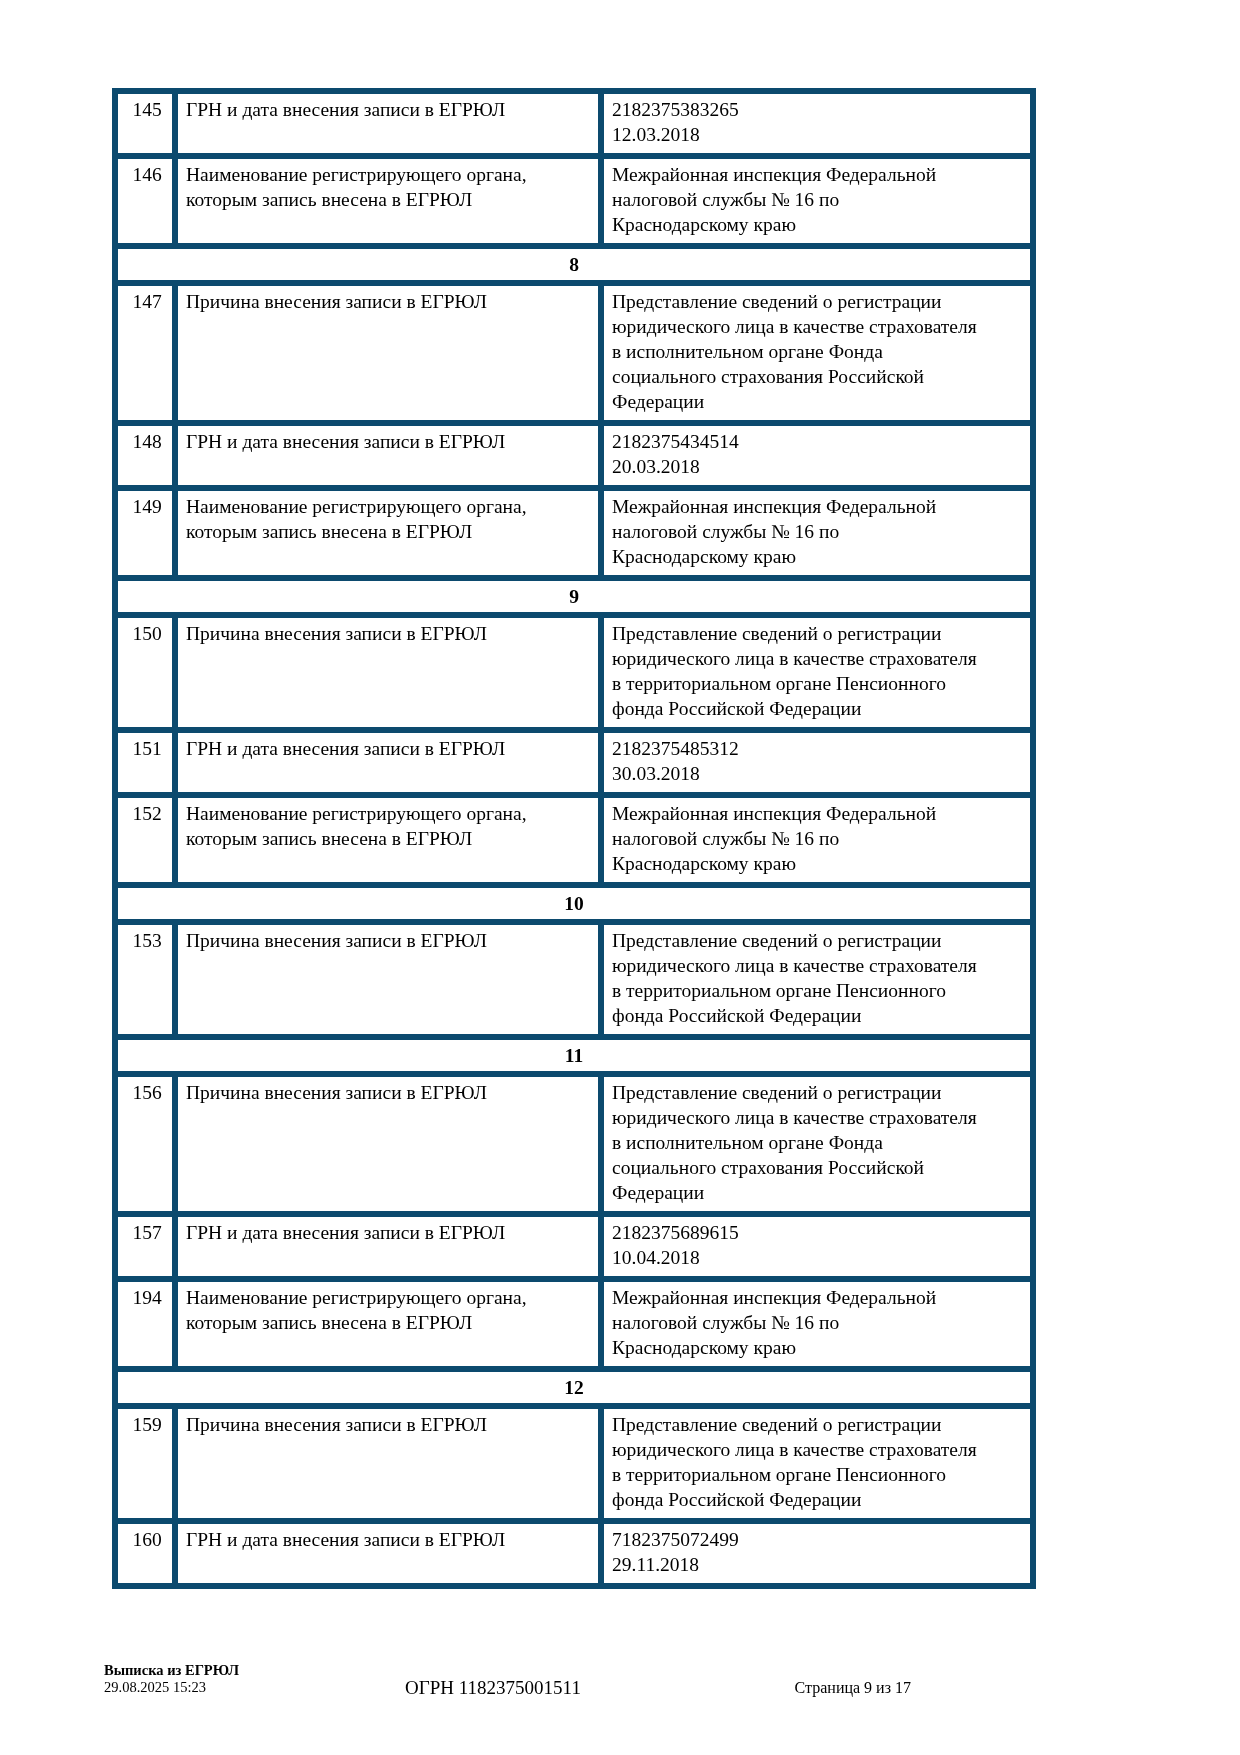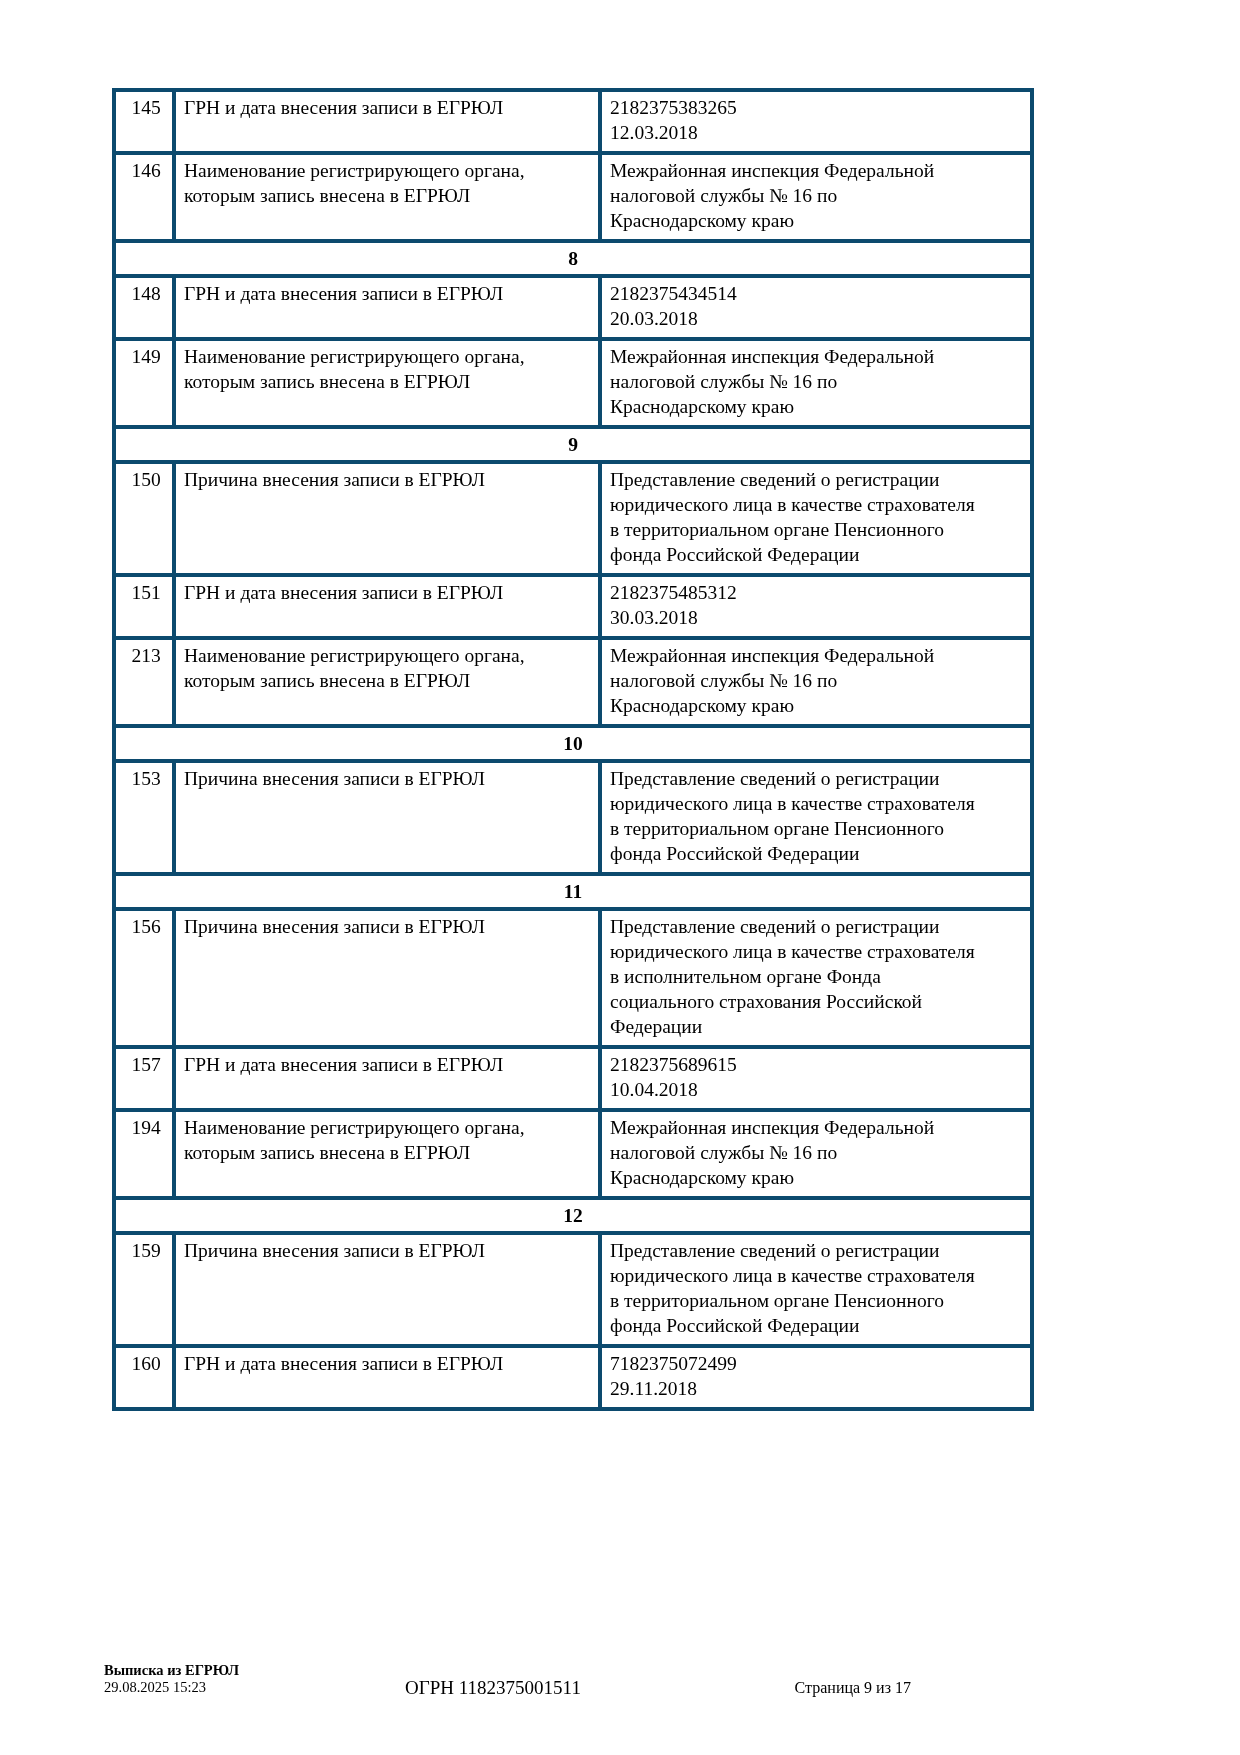--- a/index.html
+++ b/index.html
@@ -21,21 +21,21 @@
     left: 112px;
     top: 88px;
     width: 918px;
     border-collapse: collapse;
     table-layout: fixed;
   }
   table.egrul col.c-num   { width: 60px;  }
   table.egrul col.c-label { width: 426px; }
   table.egrul col.c-value { width: 432px; }
   table.egrul td {
-    border: 4px solid #0c4a6e;
+    border: 6px solid #0c4a6e;
     vertical-align: top;
     font-size: 19.5px;
     line-height: 25px;
     padding: 3px 4px 6px 8px;
   }
   td.cell-num {
     text-align: center;
     padding: 3px 2px 6px 2px;
   }
   td.cell-label, td.cell-value {
@@ -99,20 +99,29 @@
           <td class="cell-label">Наименование регистрирующего органа,
 которым запись внесена в ЕГРЮЛ</td>
           <td class="cell-value">Межрайонная инспекция Федеральной
 налоговой службы № 16 по
 Краснодарскому краю</td>
         </tr>
         <tr class="section-row">
           <td colspan="3">8</td>
         </tr>
         <tr>
+          <td class="cell-num">147</td>
+          <td class="cell-label">Причина внесения записи в ЕГРЮЛ</td>
+          <td class="cell-value">Представление сведений о регистрации
+юридического лица в качестве страхователя
+в исполнительном органе Фонда
+социального страхования Российской
+Федерации</td>
+        </tr>
+        <tr>
           <td class="cell-num">148</td>
           <td class="cell-label">ГРН и дата внесения записи в ЕГРЮЛ</td>
           <td class="cell-value">2182375434514
 20.03.2018</td>
         </tr>
         <tr>
           <td class="cell-num">149</td>
           <td class="cell-label">Наименование регистрирующего органа,
 которым запись внесена в ЕГРЮЛ</td>
           <td class="cell-value">Межрайонная инспекция Федеральной
@@ -130,21 +139,21 @@
 в территориальном органе Пенсионного
 фонда Российской Федерации</td>
         </tr>
         <tr>
           <td class="cell-num">151</td>
           <td class="cell-label">ГРН и дата внесения записи в ЕГРЮЛ</td>
           <td class="cell-value">2182375485312
 30.03.2018</td>
         </tr>
         <tr>
-          <td class="cell-num">213</td>
+          <td class="cell-num">152</td>
           <td class="cell-label">Наименование регистрирующего органа,
 которым запись внесена в ЕГРЮЛ</td>
           <td class="cell-value">Межрайонная инспекция Федеральной
 налоговой службы № 16 по
 Краснодарскому краю</td>
         </tr>
         <tr class="section-row">
           <td colspan="3">10</td>
         </tr>
         <tr>

